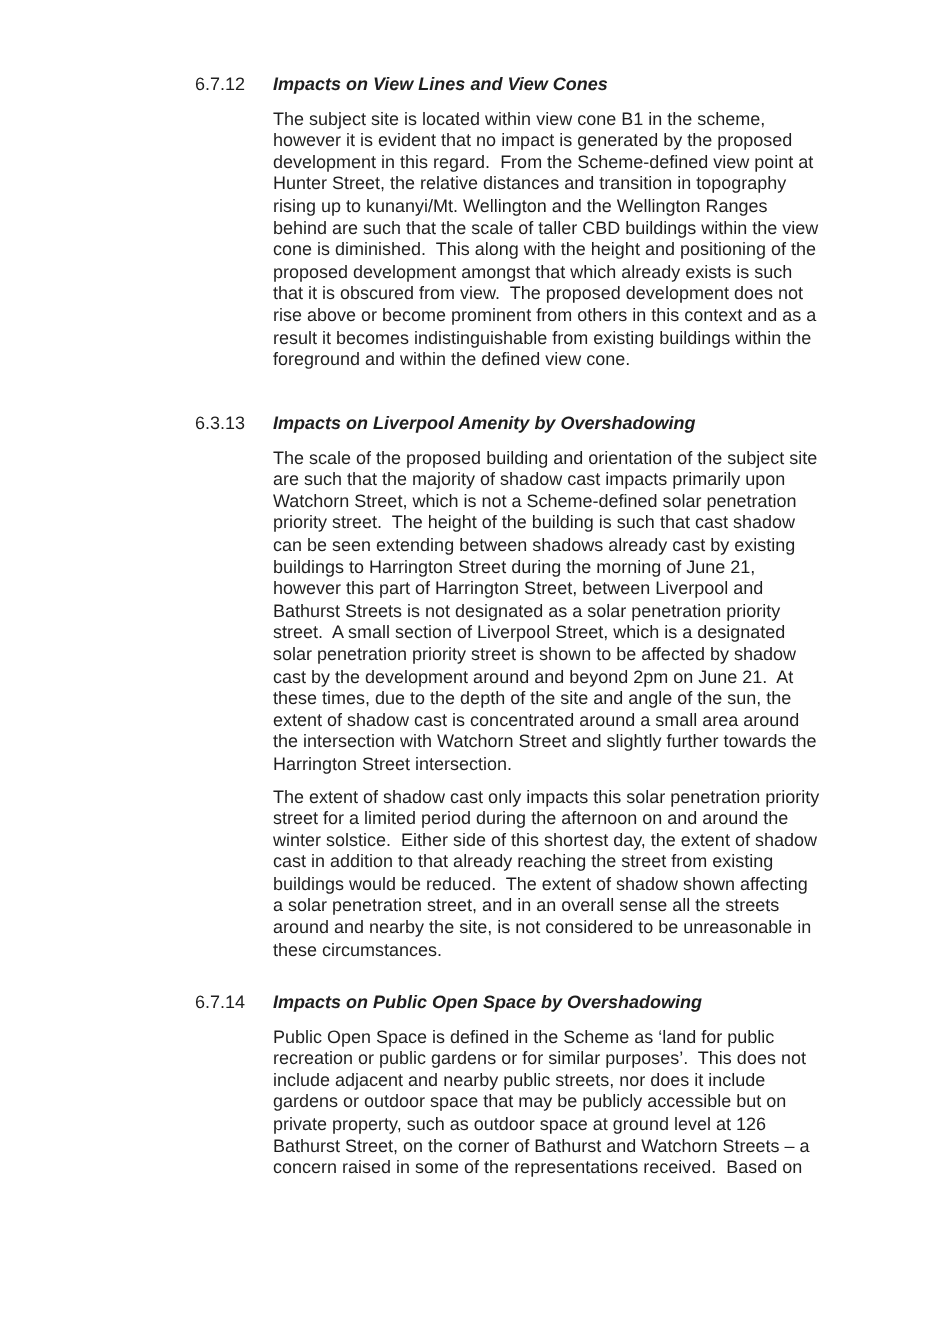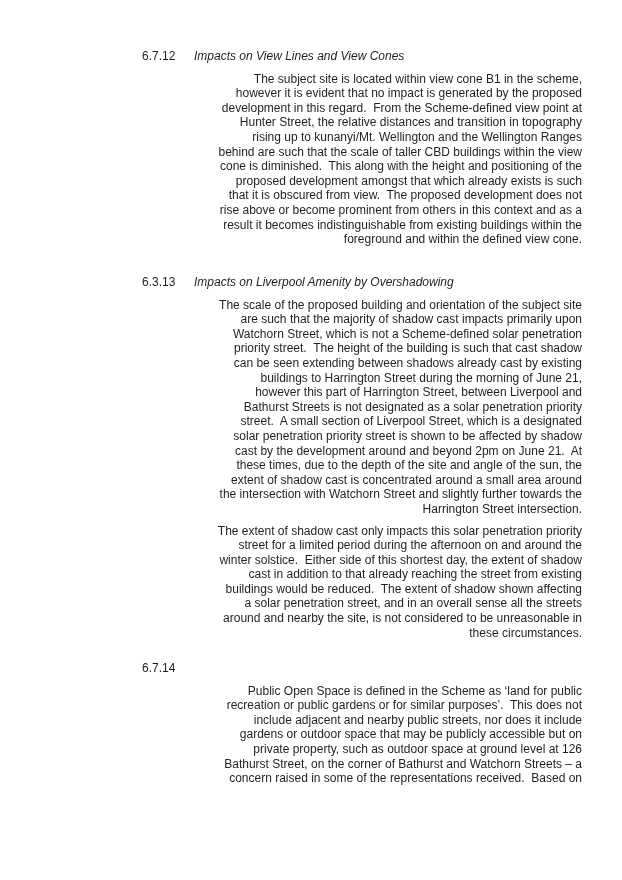--- a/index.html
+++ b/index.html
@@ -24,37 +24,35 @@
     width: 460px;
   }
   .sec-head {
     display: flex;
     align-items: baseline;
   }
   .sec-num {
     flex: 0 0 52px;
     width: 52px;
     font-style: normal;
-    margin-left: 12px;
   }
   .sec-title {
     margin: 0;
     font-size: 12px;
-    font-weight: normal;
+    font-weight: bold;
     font-style: italic;
   }
   .sec-body {
     margin-left: 52px;
     margin-top: 8px;
     width: 400px;
   }
   .sec-body p {
     margin: 0 0 7px 0;
     white-space: pre-wrap;
-    text-align: right;
   }
   #s-6712 { top: 49px; }
   #s-6713 { top: 275px; }
   #s-6714 { top: 661px; }
 </style>
 </head>
 <body>
 
 <div class="page">
 
@@ -107,20 +105,21 @@
 buildings would be reduced.  The extent of shadow shown affecting
 a solar penetration street, and in an overall sense all the streets
 around and nearby the site, is not considered to be unreasonable in
 these circumstances.</p>
     </div>
   </div>
 
   <div class="section" id="s-6714">
     <div class="sec-head">
       <span class="sec-num">6.7.14</span>
+      <h2 class="sec-title">Impacts on Public Open Space by Overshadowing</h2>
     </div>
     <div class="sec-body">
       <p>Public Open Space is defined in the Scheme as ‘land for public
 recreation or public gardens or for similar purposes’.  This does not
 include adjacent and nearby public streets, nor does it include
 gardens or outdoor space that may be publicly accessible but on
 private property, such as outdoor space at ground level at 126
 Bathurst Street, on the corner of Bathurst and Watchorn Streets – a
 concern raised in some of the representations received.  Based on</p>
     </div>

